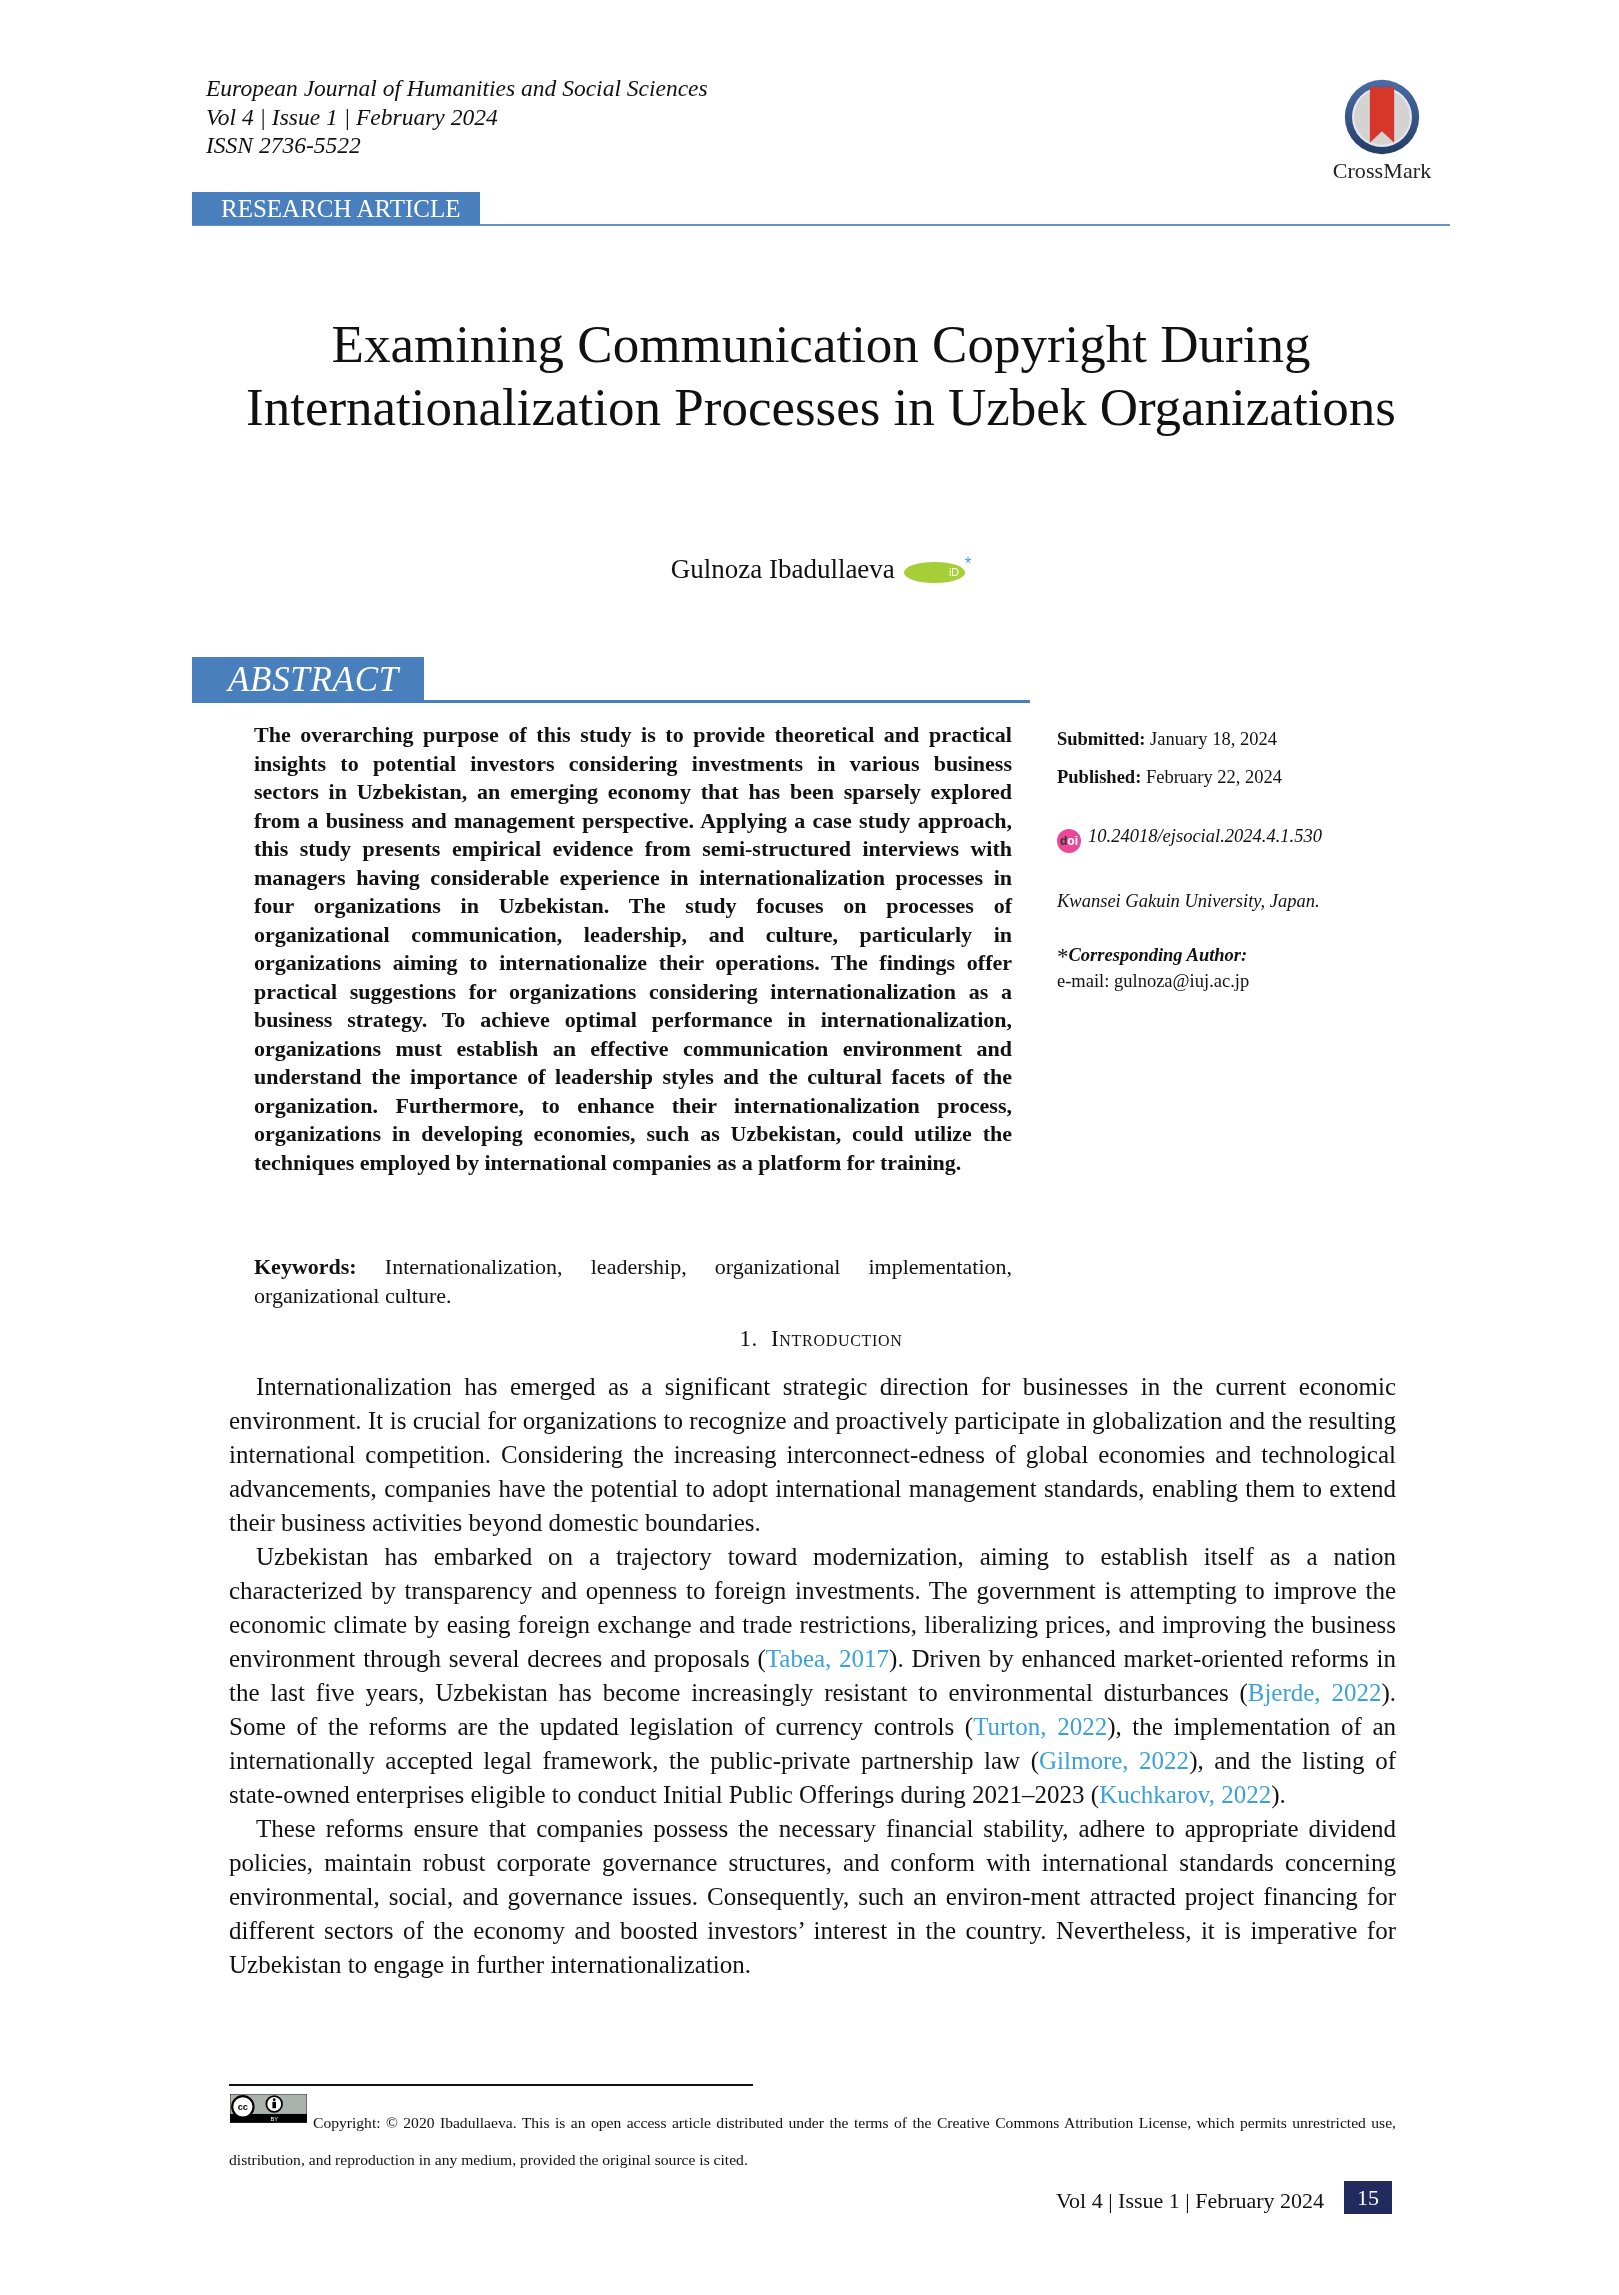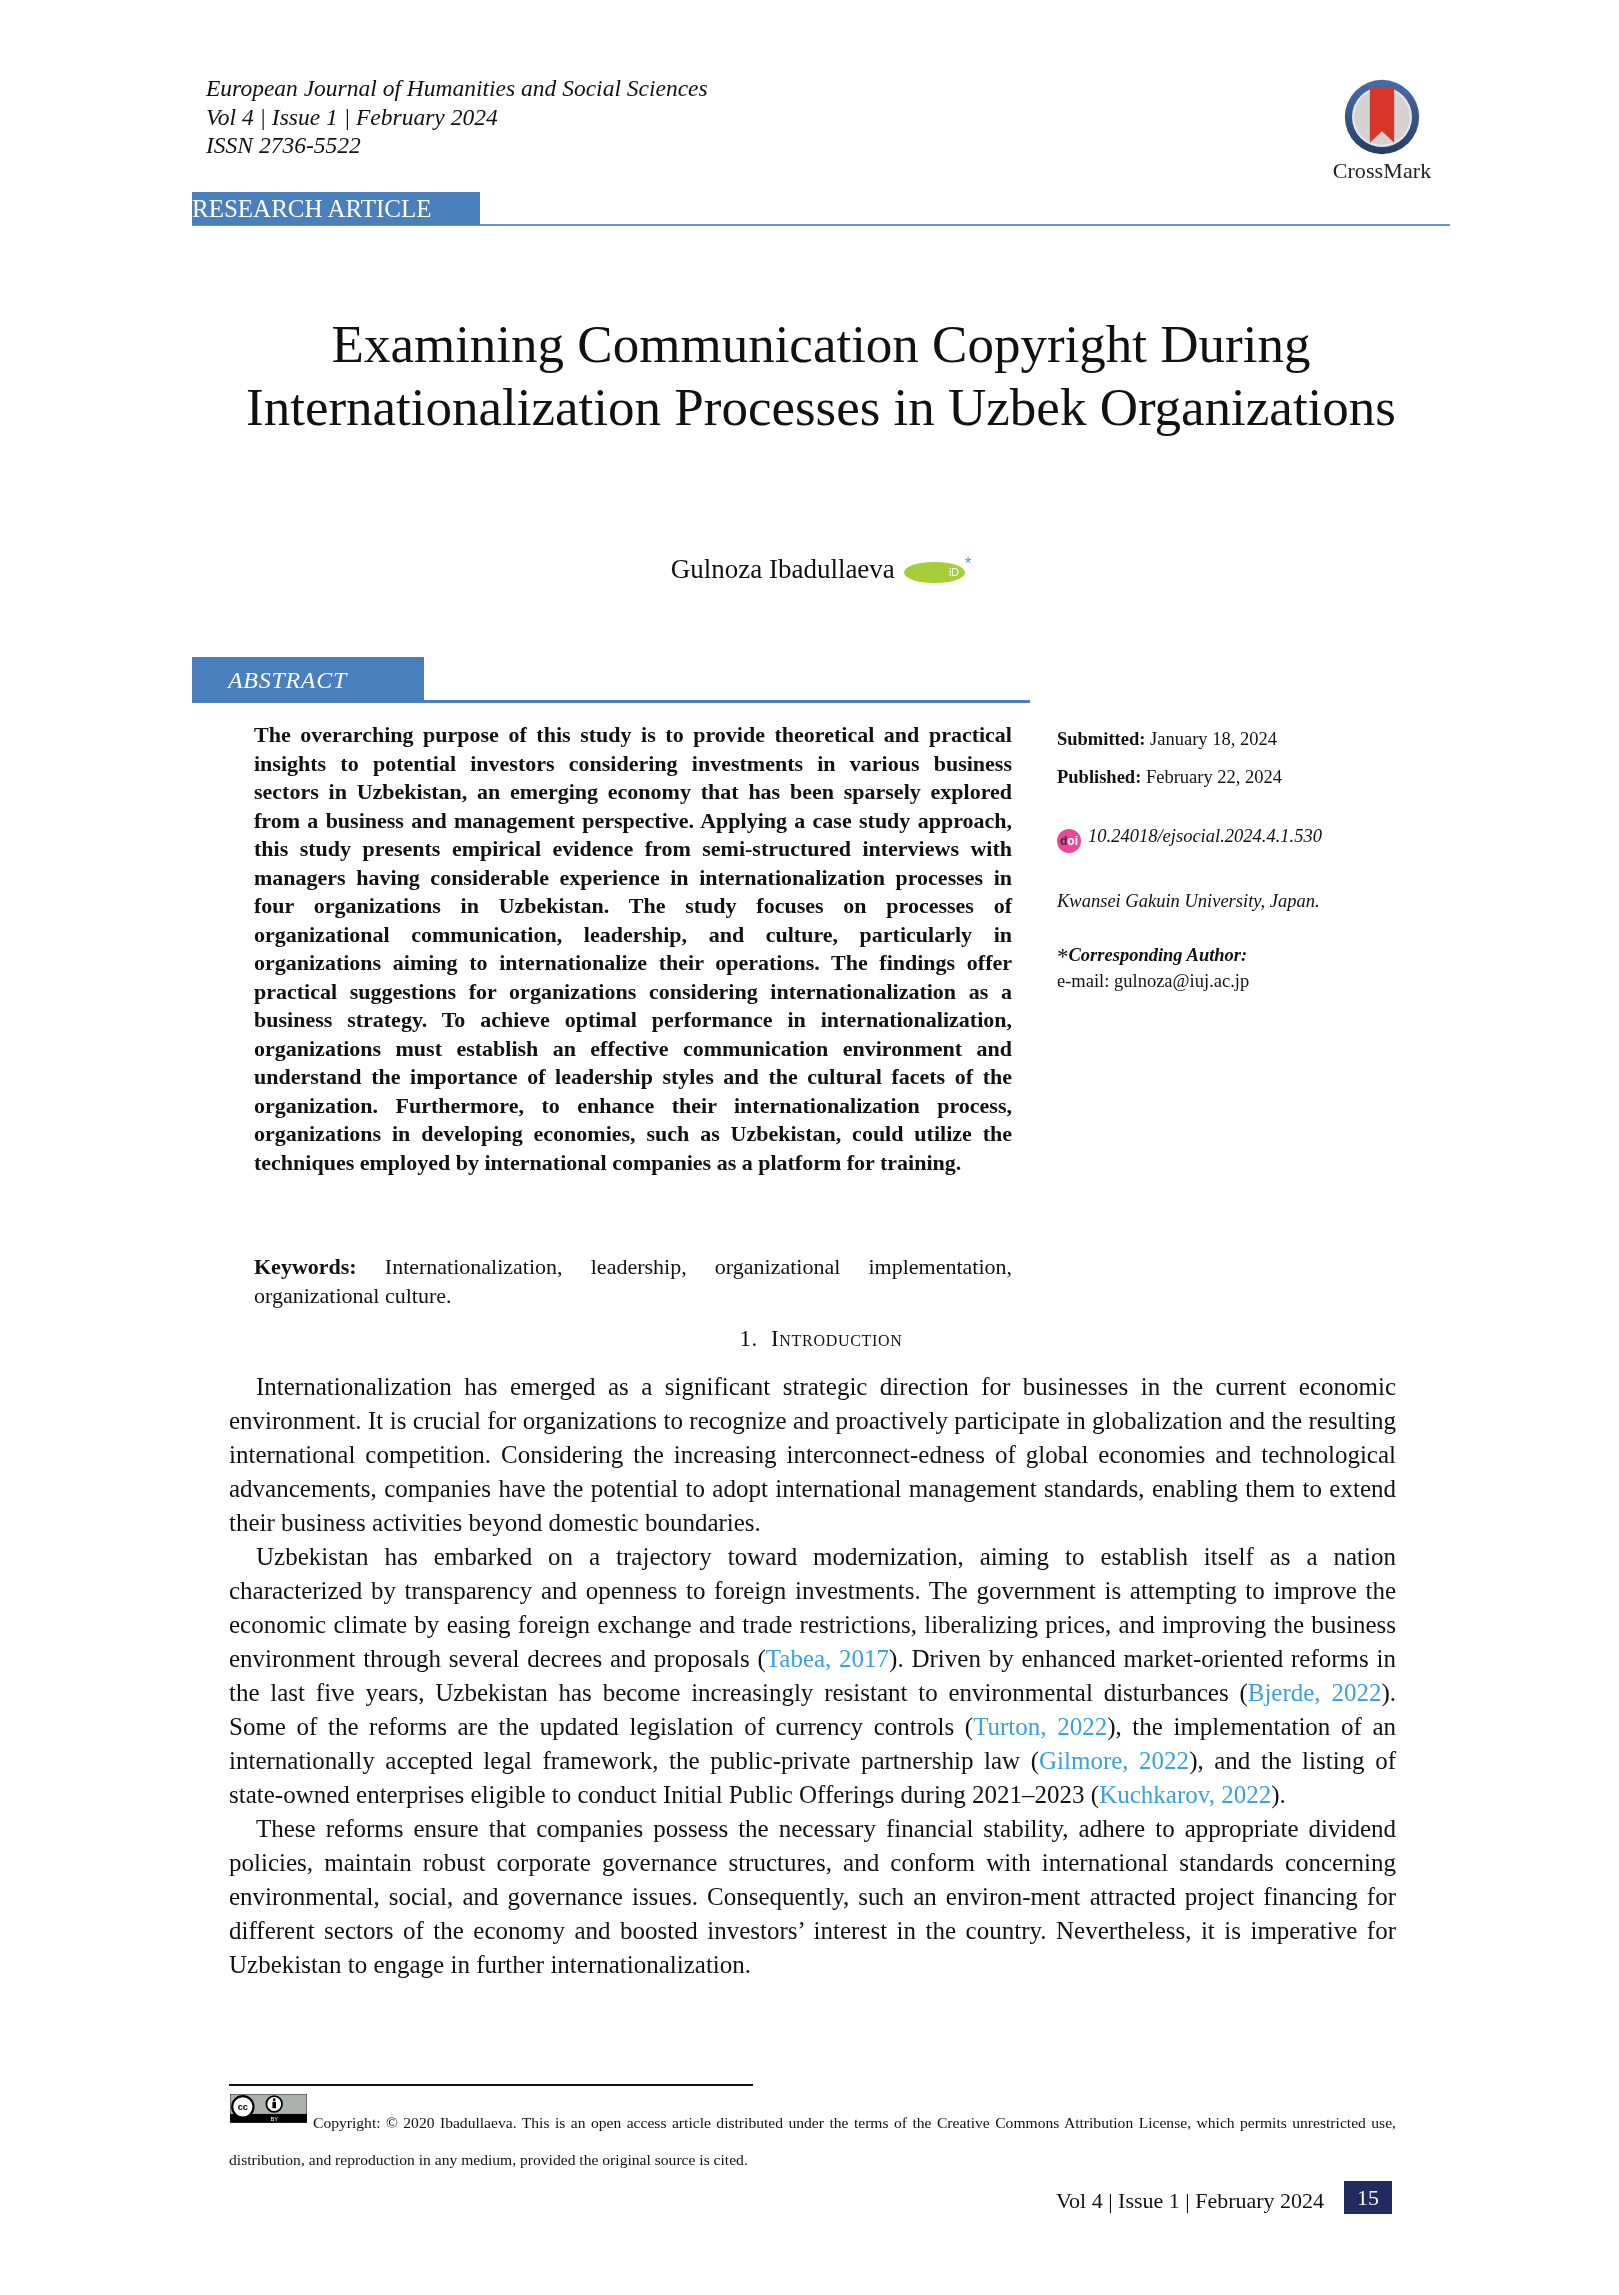--- a/index.html
+++ b/index.html
@@ -9,33 +9,33 @@
   }
   .abs { position: absolute; }
 
   
   .journal { left: 206px; top: 74px; font-style: italic; font-size: 23.5px; line-height: 28.5px; color: #111; }
   .crossmark { left: 1325px; top: 77px; width: 114px; text-align: center; }
   .crossmark svg { display: block; margin: 0 auto; }
   .crossmark .cm-text { font-size: 22px; color: #222; margin-top: 1.4px; letter-spacing: 0.1px; }
 
   .ra-bar { left: 192px; top: 192px; width: 288px; height: 33px; background: #4a7fbd; color: #fff;
-    font-size: 25px; line-height: 34px; padding-left: 0; box-sizing: border-box; }
+    font-size: 25px; line-height: 34px; padding-left: 29px; box-sizing: border-box; }
   .ra-line { left: 192px; top: 224px; width: 1258px; height: 2.1px; background: #4a7fbd; opacity: 0.85; }
 
   
   .title { left: 192px; top: 313px; width: 1258px; text-align: center; font-size: 53px; line-height: 63px; color: #111; }
   .author { left: 192px; top: 546px; width: 1258px; text-align: center; font-size: 27px; line-height: 36px; }
   .orcid { display: inline-block; width: 21.3px; height: 21.3px; border-radius: 50%; background: #a6ce39; color: #fff;
     font-family: "Liberation Sans", sans-serif; font-size: 10.7px; line-height: 21.3px; text-align: center; vertical-align: 1.4px; margin-left: 2.8px; padding-left: 39px; }
   .orcid-star { color: #3aa1e0; font-size: 17px; vertical-align: 8.5px; font-family: "Liberation Sans", sans-serif; }
 
   
   .abs-bar { left: 192px; top: 657px; width: 232px; height: 46px; background: #4a7fbd; color: #fff; font-style: italic;
-    font-size: 24px; line-height: 46px; padding-left: 36px; box-sizing: border-box; letter-spacing: 0.7px; }
+    font-size: 35px; line-height: 46px; padding-left: 36px; box-sizing: border-box; letter-spacing: 0.7px; }
   .abs-line { left: 424px; top: 700px; width: 606px; height: 2.8px; background: #4a7fbd; }
   .abs-text { left: 254px; top: 721px; width: 758px; font-weight: bold; font-size: 22px; line-height: 28.5px; text-align: justify; }
   .keywords { left: 254px; top: 1253px; width: 758px; font-size: 22px; line-height: 28.5px; text-align: justify; text-align-last: left; }
   .keywords b { font-weight: bold; }
 
   
   .side { left: 1057px; font-size: 18.5px; line-height: 24px; }
   .side b { font-weight: bold; }
   .doi-icon { display: inline-block; width: 24px; height: 24px; border-radius: 50%; background: #ec4899; color: #333;
     font-family: "Liberation Sans", sans-serif; font-weight: bold; font-size: 12px; line-height: 24px; text-align: center; vertical-align: -2.8px; margin-right: 7.1px; }

